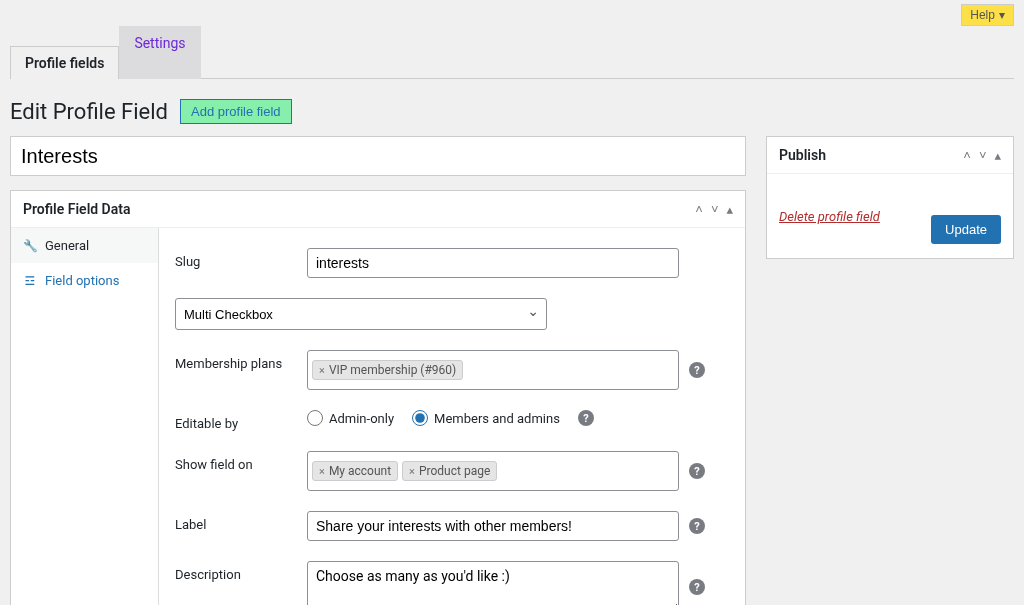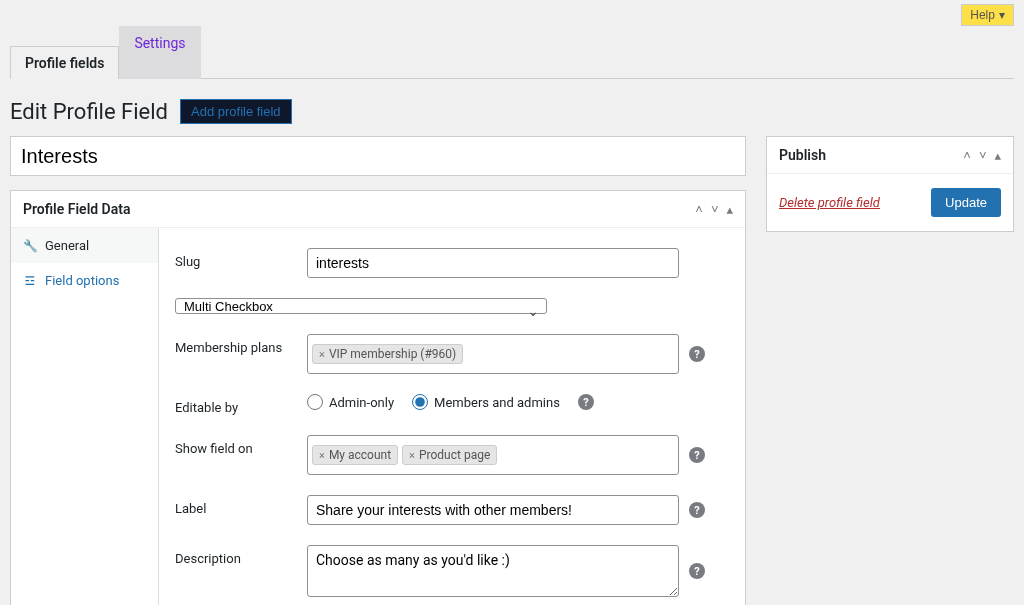--- a/index.html
+++ b/index.html
@@ -57,21 +57,21 @@
     gap: 12px;
     padding: 20px 10px 12px 10px;
   }
   .page-title {
     font-size: 22px;
     font-weight: 400;
   }
   .add-btn {
     border: 1px solid #2271b1;
     color: #2271b1;
-    background: #0f172a;
+    background: #86efac;
     padding: 4px 10px;
     font-size: 13px;
     cursor: pointer;
   }
   .layout {
     display: flex;
     padding: 0 10px;
     gap: 20px;
   }
   .col-main { flex: 1 1 auto; }
@@ -147,21 +147,21 @@
   .txt {
     width: 372px;
     height: 30px;
     border: 1px solid #8c8f94;
     border-radius: 3px;
     padding: 0 8px;
     font-size: 14px;
   }
   .select {
     width: 372px;
-    height: 16px;
+    height: 32px;
     border: 1px solid #8c8f94;
     border-radius: 3px;
     padding: 0 24px 0 8px;
     font-size: 13px;
     background: #fff;
     appearance: none;
     position: relative;
   }
   .select-wrap { position: relative; display: inline-block; }
   .select-wrap::after {
@@ -244,20 +244,21 @@
     font-style: italic;
   }
   .update-btn {
     background: #2271b1;
     color: #fff;
     border: none;
     border-radius: 3px;
     padding: 7px 14px;
     font-size: 13px;
     cursor: pointer;
+    margin-top: 27px;
   }
   .side-box { margin-top: 0; }
 </style>
 </head>
 <body>
 
 <div class="topbar">
   <button class="help-btn">
     <span>Help</span>
     <span>▾</span>

